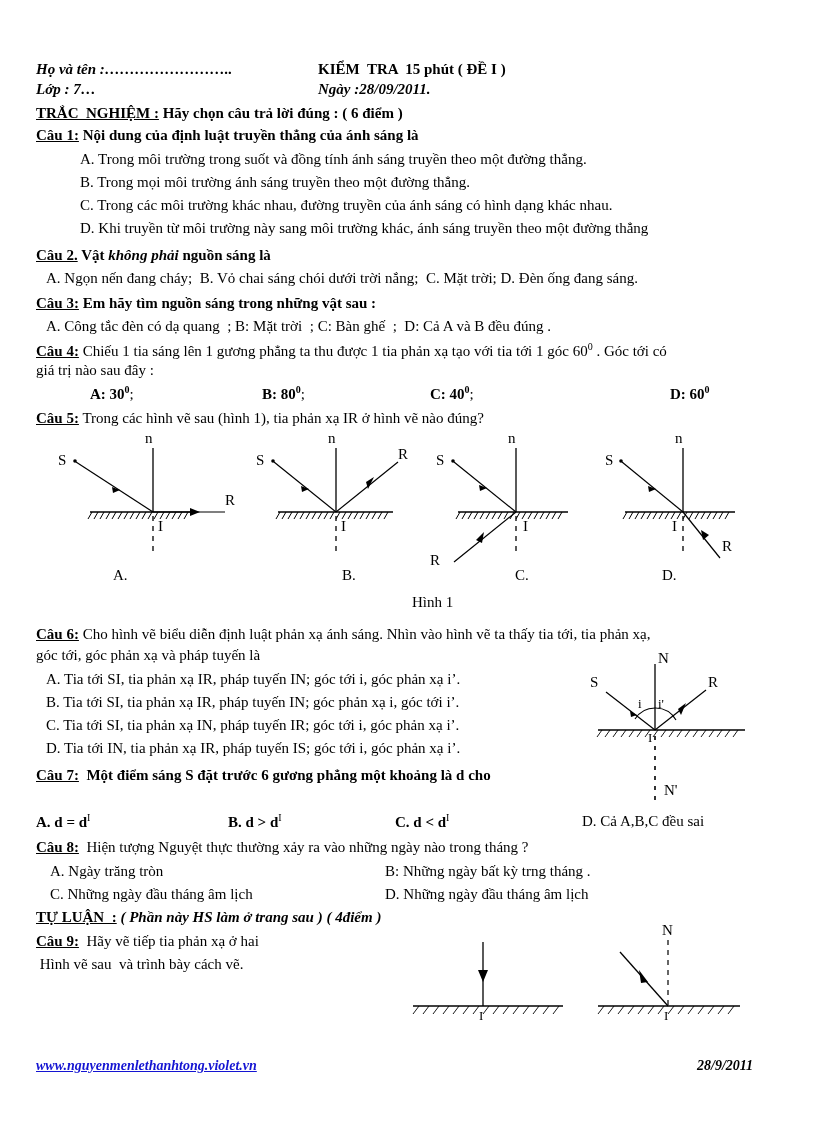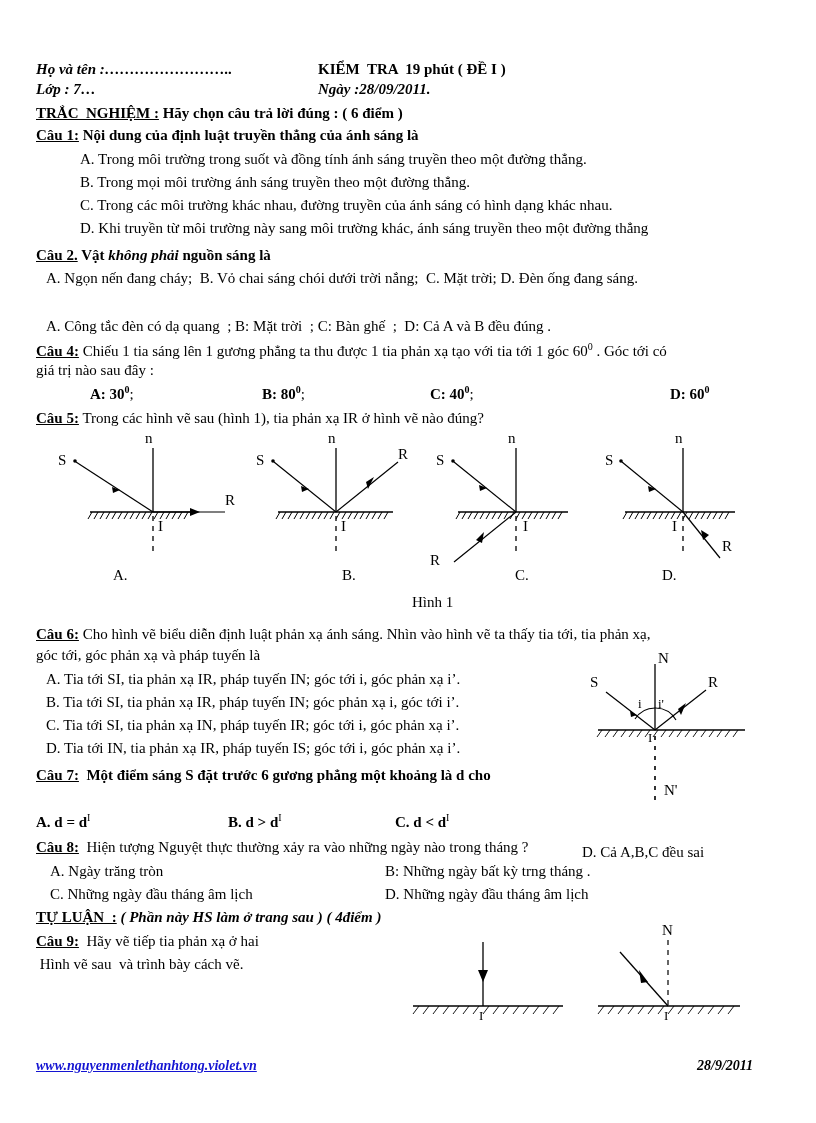--- a/index.html
+++ b/index.html
@@ -62,40 +62,43 @@
     font-size: 14px;
   }
 </style>
 </head>
 <body>
 
 <div class="page">
 
   <div class="abs t bi" id="header-name">Họ và tên :……………………..</div>
   <div class="abs t bi" id="header-class">Lớp : 7…</div>
-  <div class="abs t b" id="header-title">KIỂM  TRA  19 phút ( ĐỀ I )</div>
+  <div class="abs t b" id="header-title">KIỂM  TRA  15 phút ( ĐỀ I )</div>
   <div class="abs t bi" id="header-date">Ngày :28/09/2011.</div>
 
   <div class="abs" style="left:36px; top:104px;">
     <span class="t b u">TRẮC  NGHIỆM :</span><span class="t b"> Hãy chọn câu trả lời đúng : ( 6 điểm )</span>
   </div>
 
   <div class="abs" style="left:36px; top:126px;">
     <span class="t qlabel">Câu 1:</span><span class="t b"> Nội dung của định luật truyền thẳng của ánh sáng là</span>
   </div>
   <div class="abs t" style="left:80px; top:150px;">A. Trong môi trường trong suốt và đồng tính ánh sáng truyền theo một đường thẳng.</div>
   <div class="abs t" style="left:80px; top:173px;">B. Trong mọi môi trường ánh sáng truyền theo một đường thẳng.</div>
   <div class="abs t" style="left:80px; top:196px;">C. Trong các môi trường khác nhau, đường truyền của ánh sáng có hình dạng khác nhau.</div>
   <div class="abs t" style="left:80px; top:219px;">D. Khi truyền từ môi trường này sang môi trường khác, ánh sáng truyền theo một đường thẳng</div>
 
   <div class="abs" style="left:36px; top:246px;">
     <span class="t qlabel">Câu 2.</span><span class="t b"> Vật </span><span class="t bi">không phải</span><span class="t b"> nguồn sáng là</span>
   </div>
   <div class="abs t" style="left:46px; top:269px;">A. Ngọn nến đang cháy;  B. Vỏ chai sáng chói dưới trời nắng;  C. Mặt trời; D. Đèn ống đang sáng.</div>
 
+  <div class="abs" style="left:36px; top:294px;">
+    <span class="t qlabel">Câu 3:</span><span class="t b"> Em hãy tìm nguồn sáng trong những vật sau :</span>
+  </div>
   <div class="abs t" style="left:46px; top:317px;">A. Công tắc đèn có dạ quang  ; B: Mặt trời  ; C: Bàn ghế  ;  D: Cả A và B đều đúng .</div>
 
   <div class="abs" style="left:36px; top:341px;">
     <span class="t qlabel">Câu 4:</span><span class="t"> Chiếu 1 tia sáng lên 1 gương phẳng ta thu được 1 tia phản xạ tạo với tia tới 1 góc 60</span><span class="sup">0</span><span class="t"> . Góc tới có</span>
   </div>
   <div class="abs t" style="left:36px; top:361px;">giá trị nào sau đây :</div>
 
   <div class="abs" style="left:90px; top:384px;">
     <span class="t b">A: 30</span><span class="sup b">0</span><span class="t">;</span>
   </div>
@@ -332,21 +335,21 @@
   </div>
   <div class="abs" style="left:36px; top:812px;">
     <span class="t b">A. d = d</span><span class="sup">I</span>
   </div>
   <div class="abs" style="left:228px; top:812px;">
     <span class="t b">B. d &gt; d</span><span class="sup">I</span>
   </div>
   <div class="abs" style="left:395px; top:812px;">
     <span class="t b">C. d &lt; d</span><span class="sup">I</span>
   </div>
-  <div class="abs" style="left:582px; top:812px;margin-top:31px;">
+  <div class="abs" style="left:582px; top:812px;">
     <span class="t">D. Cả A,B,C đều sai</span>
   </div>
 
   <div class="abs" style="left:36px; top:838px;">
     <span class="t qlabel">Câu 8:</span><span class="t">  Hiện tượng Nguyệt thực thường xảy ra vào những ngày nào trong tháng ?</span>
   </div>
   <div class="abs t" style="left:50px; top:862px;">A. Ngày trăng tròn</div>
   <div class="abs t" style="left:385px; top:862px;">B: Những ngày bất kỳ trng tháng .</div>
   <div class="abs t" style="left:385px; top:885px;">D. Những ngày đầu tháng âm lịch</div>
   <div class="abs t" style="left:50px; top:885px;">C. Những ngày đầu tháng âm lịch</div>

